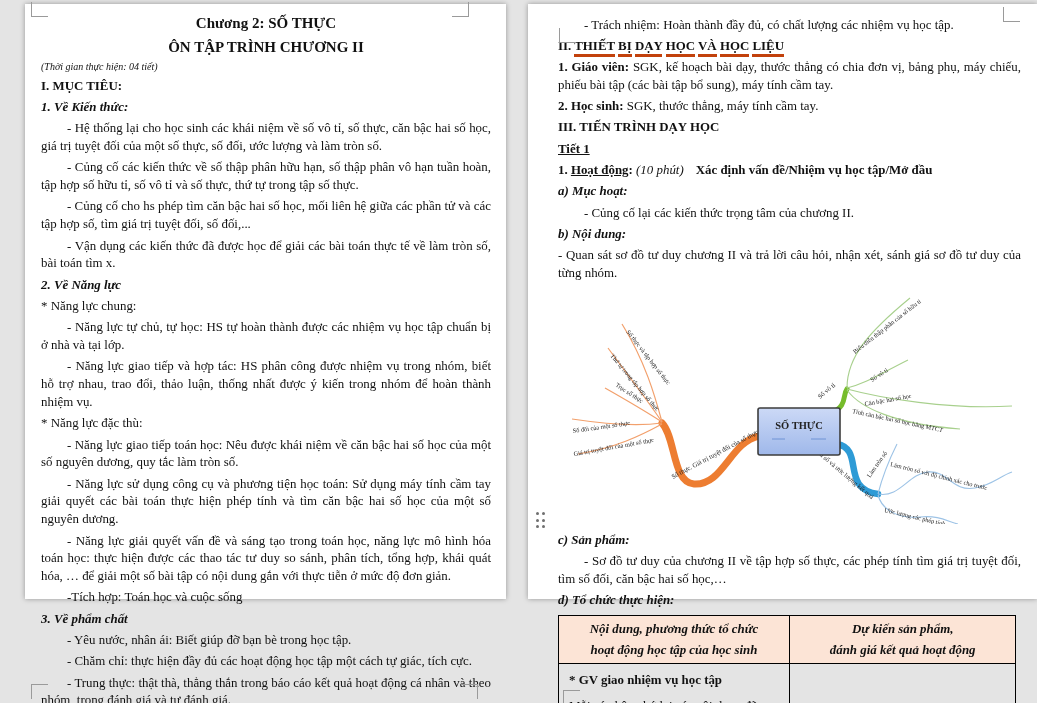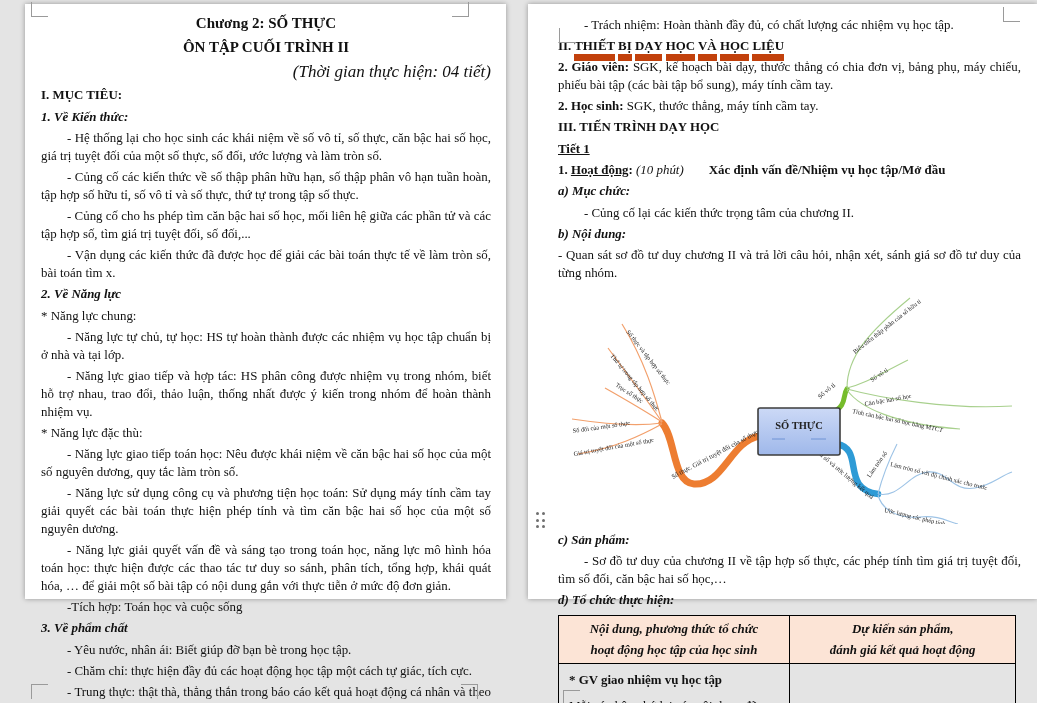--- a/index.html
+++ b/index.html
@@ -11,27 +11,27 @@
   .page{position:absolute;top:4px;height:595px;background:#fff;
         box-shadow:0 0 5px rgba(0,0,0,.35);}
   .page-left{left:25px;width:481px;}
   .page-right{left:528px;width:509px;}
   .content{font-size:12.9px;}
   .page-left .content{padding:6px 15px 0 16px;}
   .page-right .content{padding:9px 16px 0 30px;}
   p{margin:3.5px 0;line-height:1.38;text-align:justify;}
   .ind{text-indent:26px;}
   .t1{text-align:center;font-weight:bold;font-size:15px;margin:3px 0;}
-  .sub{text-align:right;font-style:italic;font-size:17px;margin:2px 0 0 0;}
+  .sub{text-align:left;font-style:italic;font-size:10px;margin:2px 0 0 0;}
   .h{font-weight:bold;}
   .hi{font-weight:bold;font-style:italic;}
   .u{text-decoration:underline;}
   .it{font-style:italic;font-weight:normal;}
-  .gap{margin-left:25px;}
-  .pw{border-bottom:7px solid #c2410c;padding-bottom:1px;}
+  .gap{margin-left:12px;}
+  .pw{border-bottom:3px solid #c2410c;padding-bottom:1px;}
   
   .cmark{position:absolute;width:16px;height:14px;}
   .cm-tl{border-left:1px solid #9a9a9a;border-bottom:1px solid #9a9a9a;}
   .cm-tr{border-right:1px solid #9a9a9a;border-bottom:1px solid #9a9a9a;}
   .cm-bl{border-left:1px solid #9a9a9a;border-top:1px solid #9a9a9a;}
   .cm-br{border-right:1px solid #9a9a9a;border-top:1px solid #9a9a9a;}
   
   .drag-dots{position:absolute;left:536px;top:512px;width:12px;height:18px;
     display:grid;grid-template-columns:4px 4px;grid-gap:2px;cursor:move;}
   .drag-dots span{width:3px;height:3px;background:#6f6f6f;border-radius:50%;}
@@ -45,21 +45,21 @@
   .col1{width:50.5%;}
   .mindmap-wrap{margin:2px 0 0 2px;}
   svg text{font-family:"Liberation Serif",serif;fill:#222;}
 </style>
 </head>
 <body>
 
 <div class="page page-left">
   <div class="content">
     <p class="t1">Chương 2: SỐ THỰC</p>
-    <p class="t1">ÔN TẬP CUỐI TRÌNH II</p>
+    <p class="t1">ÔN TẬP TRÌNH CHƯƠNG II</p>
     <p class="sub">(Thời gian thực hiện: 04 tiết)</p>
     <p class="h">I. MỤC TIÊU:</p>
     <p class="hi">1. Về Kiến thức:</p>
     <p class="ind">- Hệ thống lại cho học sinh các khái niệm về số vô tỉ, số thực, căn bậc hai số học, giá trị tuyệt đối của một số thực, số đối, ước lượng và làm tròn số.</p>
     <p class="ind">- Củng cố các kiến thức về số thập phân hữu hạn, số thập phân vô hạn tuần hoàn, tập hợp số hữu tỉ, số vô tỉ và số thực, thứ tự trong tập số thực.</p>
     <p class="ind">- Củng cố cho hs phép tìm căn bậc hai số học, mối liên hệ giữa các phần tử và các tập hợp số, tìm giá trị tuyệt đối, số đối,...</p>
     <p class="ind">- Vận dụng các kiến thức đã được học để giải các bài toán thực tế về làm tròn số, bài toán tìm x.</p>
     <p class="hi">2. Về Năng lực</p>
     <p>* Năng lực chung:</p>
     <p class="ind">- Năng lực tự chủ, tự học: HS tự hoàn thành được các nhiệm vụ học tập chuẩn bị ở nhà và tại lớp.</p>
@@ -73,26 +73,26 @@
     <p class="ind">- Yêu nước, nhân ái: Biết giúp đỡ bạn bè trong học tập.</p>
     <p class="ind">- Chăm chỉ: thực hiện đầy đủ các hoạt động học tập một cách tự giác, tích cực.</p>
     <p class="ind">- Trung thực: thật thà, thẳng thắn trong báo cáo kết quả hoạt động cá nhân và theo nhóm, trong đánh giá và tự đánh giá.</p>
   </div>
 </div>
 
 <div class="page page-right">
   <div class="content">
     <p class="ind">- Trách nhiệm: Hoàn thành đầy đủ, có chất lượng các nhiệm vụ học tập.</p>
     <p><b>II. </b><b class="pink-words"><span class="pw">THIẾT</span> <span class="pw">BỊ</span> <span class="pw">DẠY</span> <span class="pw">HỌC</span> <span class="pw">VÀ</span> <span class="pw">HỌC</span> <span class="pw">LIỆU</span></b></p>
-    <p><b>2. Giáo viên:</b><span> SGK, kế hoạch bài dạy, thước thẳng có chia đơn vị, bảng phụ, máy chiếu, phiếu bài tập (các bài tập bổ sung), máy tính cầm tay.</span></p>
+    <p><b>1. Giáo viên:</b><span> SGK, kế hoạch bài dạy, thước thẳng có chia đơn vị, bảng phụ, máy chiếu, phiếu bài tập (các bài tập bổ sung), máy tính cầm tay.</span></p>
     <p><b>2. Học sinh:</b><span> SGK, thước thẳng, máy tính cầm tay.</span></p>
     <p class="h">III. TIẾN TRÌNH DẠY HỌC</p>
     <p><b class="u">Tiết 1</b></p>
     <p><b>1. </b><b class="u">Hoạt động</b><b>:</b><span class="it"> (10 phút)</span><b class="gap">Xác định vấn đề/Nhiệm vụ học tập/Mở đầu</b></p>
-    <p class="hi">a) Mục chức:</p>
+    <p class="hi">a) Mục hoạt:</p>
     <p class="ind">- Củng cố lại các kiến thức trọng tâm của chương II.</p>
     <p class="hi">b) Nội dung:</p>
     <p>- Quan sát sơ đồ tư duy chương II và trả lời câu hỏi, nhận xét, sánh giá sơ đồ tư duy của từng nhóm.</p>
 
     <div class="mindmap-wrap">
       <svg width="460" height="238" viewBox="0 0 460 238">
         <defs>
           <linearGradient id="cg" x1="0" y1="0" x2="0" y2="1">
             <stop offset="0" stop-color="#ccd9f6"></stop>
             <stop offset="1" stop-color="#9fb8ea"></stop>

